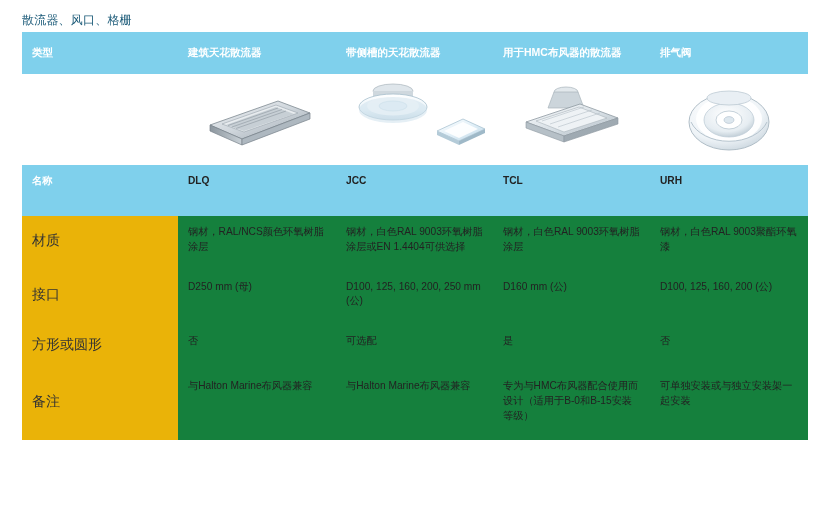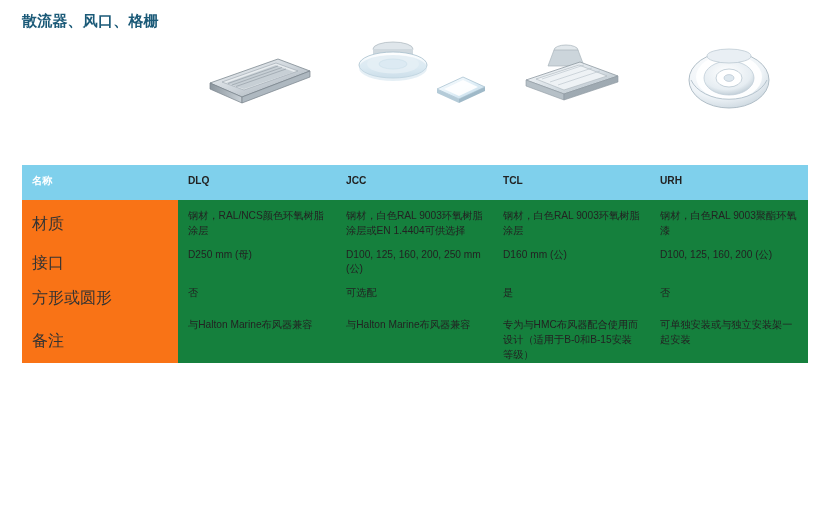--- a/index.html
+++ b/index.html
@@ -17,22 +17,22 @@
   }
   .page {
     position: relative;
     width: 830px;
     height: 505px;
   }
   .page-title {
     position: absolute;
     left: 22px;
     top: 12px;
-    font-size: 15px;
-    font-weight: bold;
+    font-size: 12px;
+    font-weight: normal;
     color: #1b5a78;
     letter-spacing: 0.2px;
   }
 
   
   table {
     border-collapse: collapse;
     table-layout: fixed;
     width: 786px;
   }
@@ -68,29 +68,29 @@
 
   
   .spec-table {
     position: absolute;
     left: 22px;
     top: 165px;
   }
   .spec-table td {
     font-size: 10.2px;
     line-height: 1.45;
-    padding: 9px 9px 0 10px;
+    padding: 9px 9px 16px 10px;
     vertical-align: top;
     color: #222;
   }
   .spec-table td.label {
-    background: #f97316;
+    background: #eab308;
     color: #333;
     vertical-align: middle;
-    font-size: 16px;
+    font-size: 14px;
   }
   .spec-table td.val {
     background: #15803d;
   }
 
   
   col.c0 { width: 156px; }
   col.c1 { width: 158px; }
   col.c2 { width: 157px; }
   col.c3 { width: 157px; }
@@ -108,20 +108,27 @@
 
   <table class="top-table">
     <colgroup>
       <col class="c0">
         <col class="c1">
         <col class="c2">
         <col class="c3">
         <col class="c4">
     </colgroup>
     <tbody>
+      <tr class="hdr-row">
+        <td class="hdr-first">类型</td>
+        <td>建筑天花散流器</td>
+        <td>带侧槽的天花散流器</td>
+        <td>用于HMC布风器的散流器</td>
+        <td>排气阀</td>
+      </tr>
       <tr class="img-row">
         <td class="img-first"></td>
 
         <td>
           <span class="art">
             <svg width="130" height="78" viewBox="0 0 130 78">
               <defs>
                 <linearGradient id="gdlq" x1="0" y1="0" x2="1" y2="1">
                   <stop offset="0%" stop-color="#f2f4f6"></stop>
                   <stop offset="50%" stop-color="#cfd6dc"></stop>

